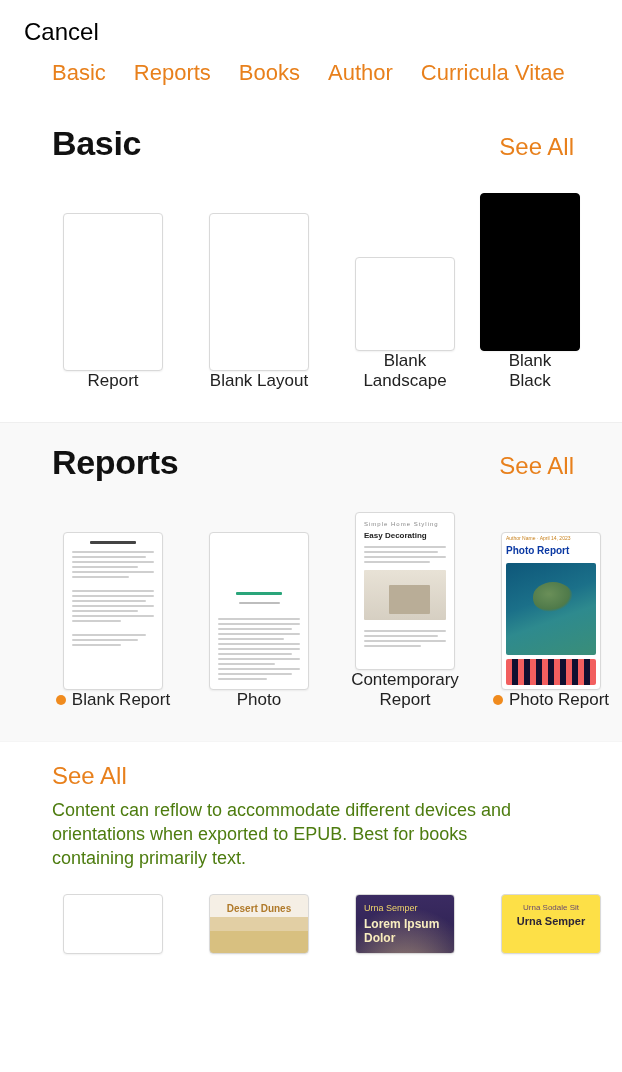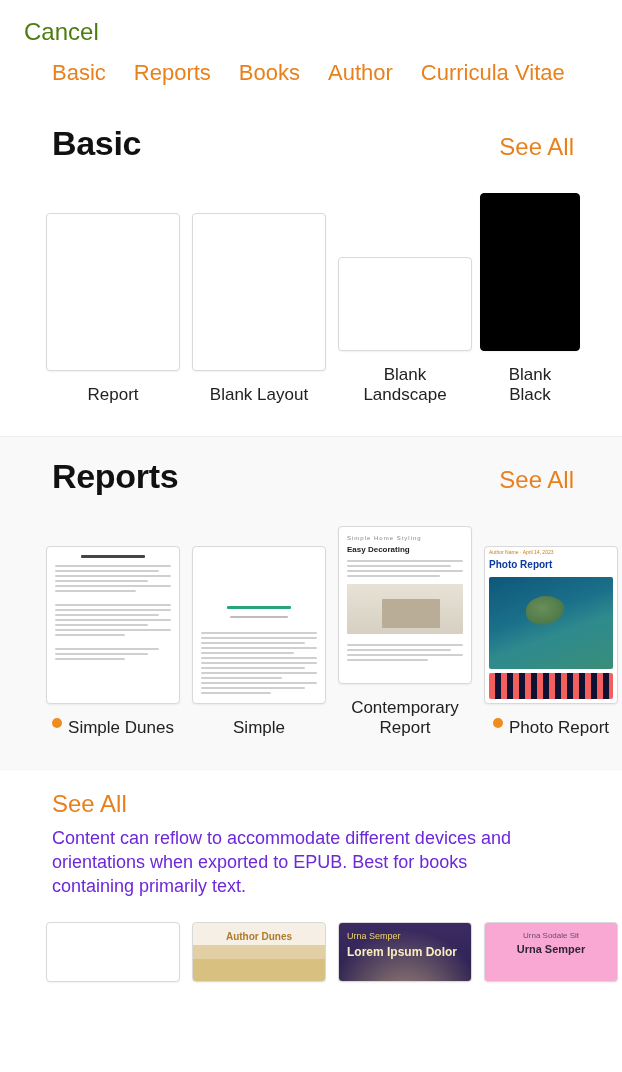--- a/index.html
+++ b/index.html
@@ -1,37 +1,37 @@
 <!DOCTYPE html>
 <html><head>
 <meta charset="utf-8">
 <style>
   * { box-sizing: border-box; margin: 0; padding: 0; }
   html, body { width: 622px; height: 1072px; overflow: hidden; font-family: -apple-system, "Helvetica Neue", Arial, sans-serif; background: #fff; color: #111; }
   .root { width: 622px; height: 1072px; display: flex; flex-direction: column; }
   .nav { padding: 18px 24px 6px 24px; }
-  .cancel { color: #4d7c0f; font-size: 24px; cursor: pointer; font-weight: 400; }
+  .cancel { color: #000000; font-size: 24px; cursor: pointer; font-weight: 400; }
   .page-title { font-size: 52px; font-weight: 800; letter-spacing: -0.5px; padding: 22px 26px 10px 52px; }
   .tabs { display: flex; gap: 28px; padding: 8px 26px 18px 52px; }
   .tab { color: #e8801c; font-size: 22px; cursor: pointer; white-space: nowrap; }
   .section { padding: 0 0 12px 0; }
   .section + .section { border-top: 1px solid rgba(0,0,0,0.04); }
   .section-header { display: flex; align-items: baseline; justify-content: space-between; padding: 20px 48px 6px 52px; }
   .section-title { font-size: 34px; font-weight: 800; letter-spacing: -0.3px; }
   .see-all { color: #e8801c; font-size: 24px; cursor: pointer; }
-  .section-desc { color: #6d28d9; font-size: 18px; line-height: 1.35; padding: 2px 48px 10px 52px; max-width: 570px; }
+  .section-desc { color: #4d7c0f; font-size: 18px; line-height: 1.35; padding: 2px 48px 10px 52px; max-width: 570px; }
   .hscroll { display: flex; gap: 24px; padding: 24px 0 18px 52px; overflow: hidden; align-items: flex-end; }
   .tile { display: flex; flex-direction: column; align-items: center; width: 122px; flex: 0 0 auto; cursor: pointer; }
-  .thumb { width: 134px; border: 1px solid #d9d9d9; border-radius: 4px; background: #fff; box-shadow: 0 1px 2px rgba(0,0,0,0.06); overflow: hidden; position: relative; }
+  .thumb { width: 100px; border: 1px solid #d9d9d9; border-radius: 4px; background: #fff; box-shadow: 0 1px 2px rgba(0,0,0,0.06); overflow: hidden; position: relative; }
   .thumb.portrait { height: 158px; }
   .thumb.landscape { height: 94px; }
   .thumb.book { height: 170px; }
   .thumb.black { background: #000; border-color: #000; }
   .thumb.part { width: 100px; }
-  .cap-row { display: flex; align-items: flex-start; gap: 6px; margin-top: 14px; justify-content: center; }
+  .cap-row { display: flex; align-items: center; gap: 6px; justify-content: center; }
   .dot { width: 10px; height: 10px; border-radius: 50%; background: #f08b1e; flex: 0 0 auto; }
   .cap { font-size: 17px; text-align: center; color: #222; line-height: 1.2; }
   .section.alt { background: #f9f9f9; }
 
   
   .doc { position: absolute; inset: 8px; display: flex; flex-direction: column; gap: 3px; }
   .line { height: 2px; background: #cfcfcf; border-radius: 1px; }
   .line.w100 { width: 100%; } .line.w90 { width: 90%; } .line.w80 { width: 80%; }
   .line.w70 { width: 70%; } .line.w60 { width: 60%; } .line.w50 { width: 50%; }
   .doc-title { height: 3px; background: #444; width: 55%; margin: 0 auto 4px auto; border-radius: 1px; }
@@ -51,21 +51,21 @@
   .photo .fish { position: absolute; left: 4px; right: 4px; bottom: 4px; height: 26px; background: repeating-linear-gradient(90deg, #f25f5f 0 6px, #101030 6px 12px); border-radius: 2px; }
 
   
   .book-blank { background: #fff; }
   .book-dunes { background: linear-gradient(#f5efe5 0 38%, #e2cfa4 38% 62%, #d8c080 62% 100%); }
   .book-dunes .bt { position: absolute; top: 8px; left: 0; right: 0; text-align: center; font-size: 10px; font-weight: 700; color: #b07a2a; }
   .book-purple { background: linear-gradient(180deg, #3b2b62 0%, #2c2150 100%); }
   .book-purple .pt { position: absolute; top: 8px; left: 8px; right: 8px; font-size: 9px; color: #f0d56b; }
   .book-purple .pt2 { position: absolute; top: 22px; left: 8px; right: 8px; font-size: 12px; font-weight: 700; color: #f8f0c5; }
   .book-purple::after { content: ""; position: absolute; bottom: -10px; left: -10px; right: -10px; height: 90px; background: radial-gradient(circle at 50% 120%, rgba(255,220,150,0.6), rgba(60,40,100,0) 60%); }
-  .book-pink { background: #f9a8d4; }
+  .book-pink { background: #fde047; }
   .book-pink .pt { position: absolute; top: 8px; left: 0; right: 0; text-align: center; font-size: 8px; color: #6b4a70; }
   .book-pink .pt2 { position: absolute; top: 20px; left: 0; right: 0; text-align: center; font-size: 11px; font-weight: 800; color: #2d2536; }
 </style>
 </head>
 <body>
 
 <div class="root">
 
   <div class="nav">
     <span class="cancel">Cancel</span>
@@ -139,21 +139,21 @@
               <div class="line w100"></div>
               <div class="line w60"></div>
             <div style="height:6px"></div>
             <div class="line w90"></div>
               <div class="line w80"></div>
               <div class="line w60"></div>
           </div>
         </div>
         <div class="cap-row">
           <span class="dot"></span>
-          <span class="cap">Simple Dunes</span>
+          <span class="cap">Blank Report</span>
         </div>
       </div>
 
       <div class="tile essay">
         <div class="thumb portrait">
           <div class="doc">
             <div style="height:18px"></div>
             <div class="doc-title teal"></div>
             <div class="line w50" style="margin:0 auto; background:#bdbdbd;"></div>
             <div style="height:8px"></div>
@@ -166,21 +166,21 @@
               <div class="line w100"></div>
               <div class="line w90"></div>
               <div class="line w100"></div>
               <div class="line w70"></div>
               <div class="line w100"></div>
               <div class="line w90"></div>
               <div class="line w60"></div>
           </div>
         </div>
         <div class="cap-row">
-            <span class="cap">Simple</span>
+            <span class="cap">Photo</span>
           </div>
       </div>
 
       <div class="tile contemp">
         <div class="thumb portrait">
           <div class="doc">
             <div class="doc-heading">Simple Home Styling</div>
             <div class="doc-sub">Easy Decorating</div>
             <div class="line w100"></div>
               <div class="line w90"></div>
@@ -219,21 +219,21 @@
     <div class="section-header">
       <div class="see-all">See All</div>
     </div>
     <div class="section-desc">Content can reflow to accommodate different devices and orientations when exported to EPUB. Best for books containing primarily text.</div>
     <div class="hscroll" style="padding-top:14px;">
       <div class="tile">
         <div class="thumb book book-blank" style="height:60px;"></div>
       </div>
       <div class="tile">
         <div class="thumb book book-dunes" style="height:60px;">
-          <div class="bt">Author Dunes</div>
+          <div class="bt">Desert Dunes</div>
         </div>
       </div>
       <div class="tile">
         <div class="thumb book book-purple" style="height:60px;">
           <div class="pt">Urna Semper</div>
           <div class="pt2">Lorem Ipsum Dolor</div>
         </div>
       </div>
       <div class="tile">
         <div class="thumb book book-pink" style="height:60px;">

